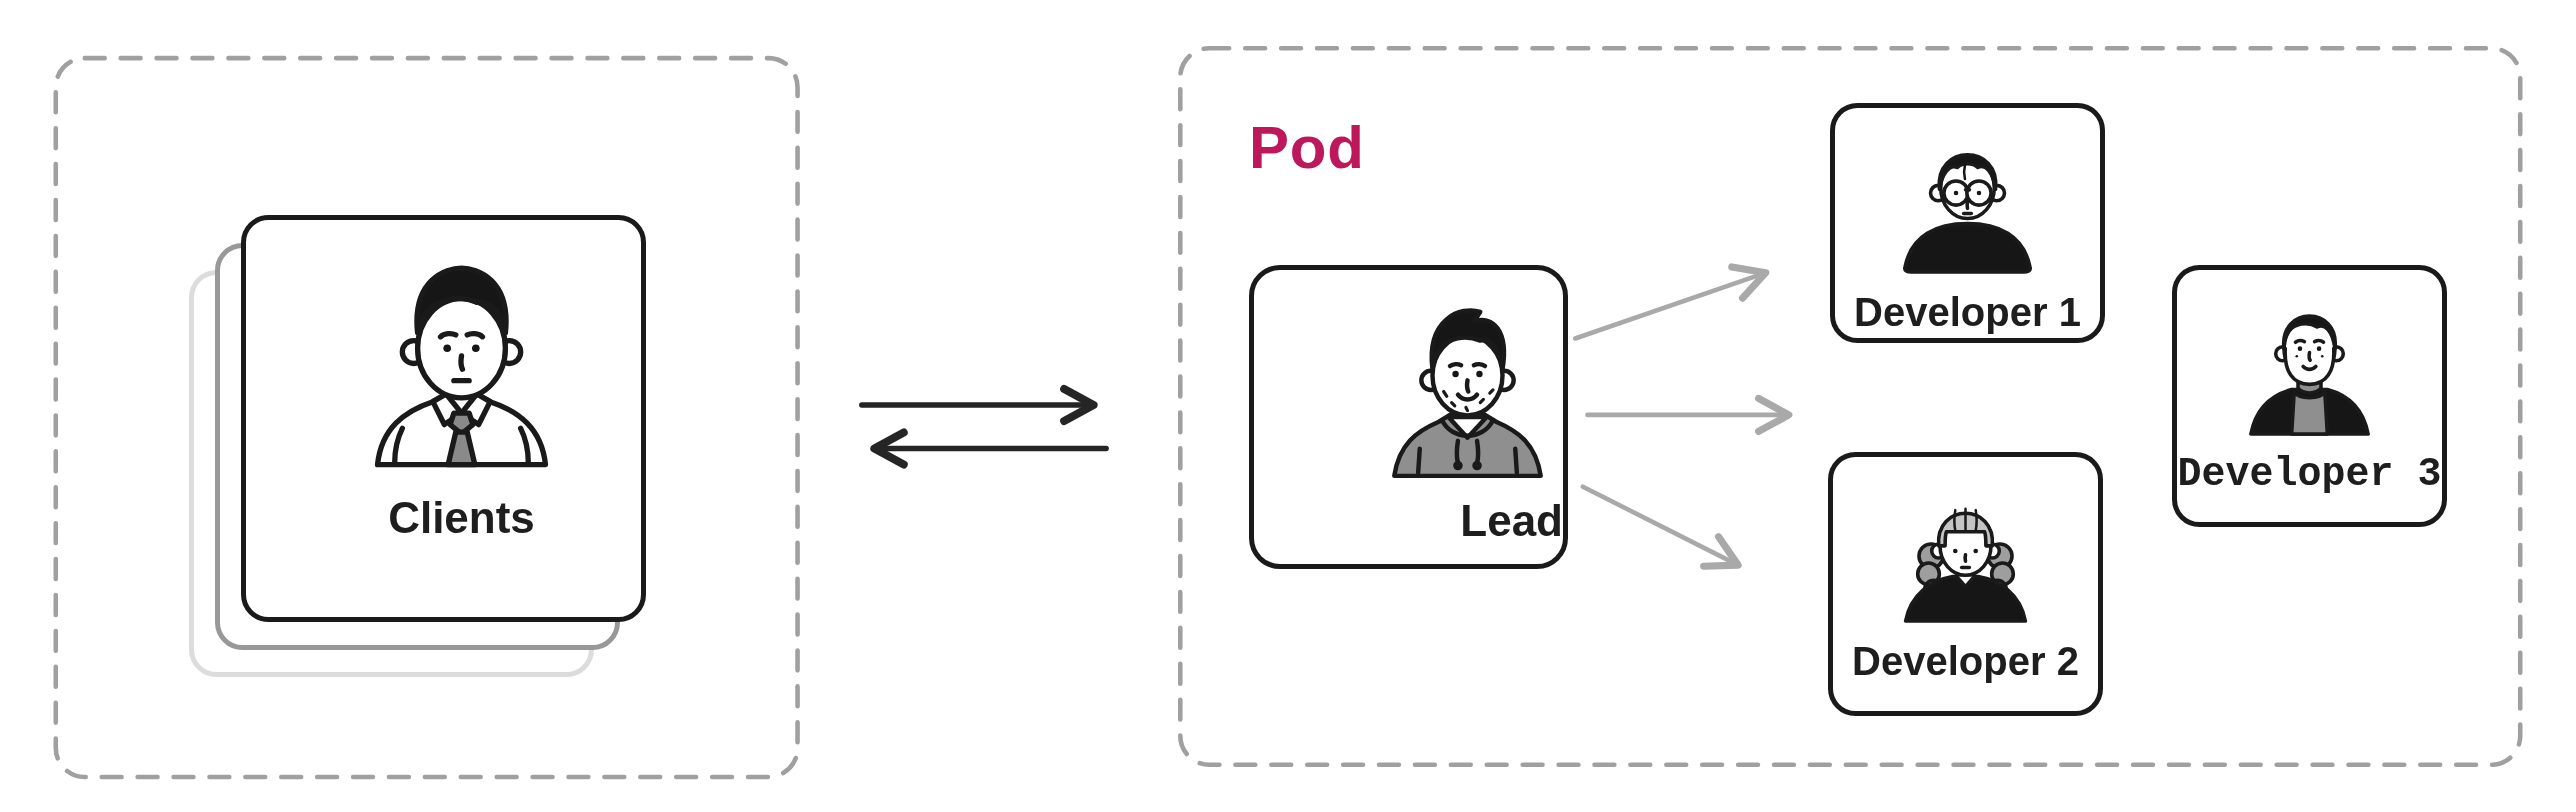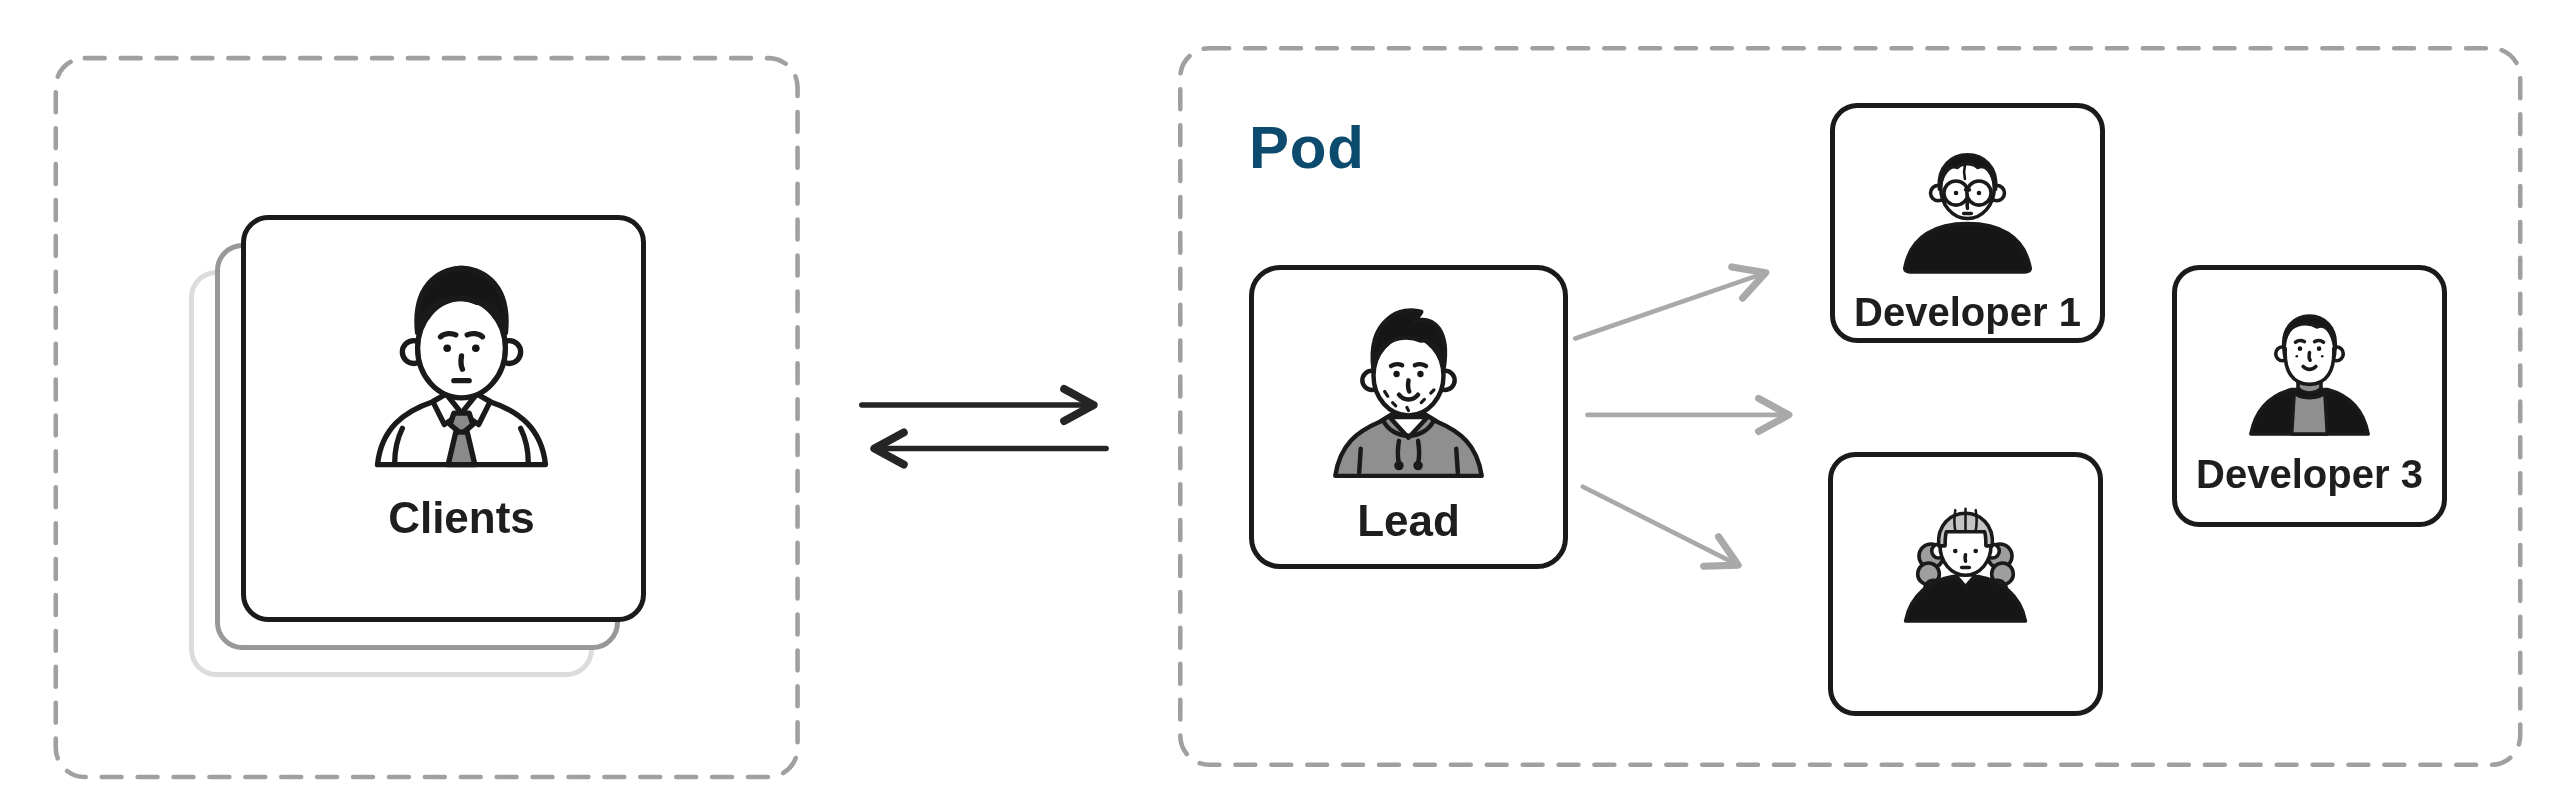--- a/index.html
+++ b/index.html
@@ -1,30 +1,30 @@
 <!DOCTYPE html>
 <html style="font-size:12.2px"><head>
 <meta charset="utf-8">
 <style>
   html,body{margin:0;padding:0;background:#fff;}
   body{width:2576px;height:813px;position:relative;overflow:hidden;
        font-family:"Liberation Sans",sans-serif;}
   #bg-layer{position:absolute;left:0;top:0;width:2576px;height:813px;z-index:0;}
-  .group-label{position:absolute;font-weight:700;color:#0c4a6e;z-index:3;}
+  .group-label{position:absolute;font-weight:700;color:#be185d;z-index:3;}
   #pod-label{left:1249px;top:113px;font-size:60px;letter-spacing:0.8px;}
   .card{position:absolute;background:#fff;border:5.3px solid #1a1a1a;border-radius:27.5px;
         box-sizing:border-box;display:flex;flex-direction:column;align-items:center;z-index:4;}
   .ghost{position:absolute;background:#fff;border-radius:27.5px;box-sizing:border-box;}
   #clients-ghost-3{left:189px;top:270px;width:405px;height:407px;border:5.3px solid #dcdcdc;z-index:1;}
   #clients-ghost-2{left:215px;top:243px;width:405px;height:407px;border:5.3px solid #989898;z-index:2;}
   #clients-card{left:241px;top:215px;width:405px;height:407px;padding-left:36px;}
-  #lead-card{left:1249px;top:265px;width:319px;height:304px;border-radius:31px;}
+  #lead-card{left:1249px;top:265px;width:319px;height:304px;border-radius:31px;align-items:flex-end;}
   #dev1-card{left:1830px;top:103px;width:275px;height:240px;}
   #dev2-card{left:1828px;top:452px;width:275px;height:264px;}
-  #dev3-card{left:2172px;top:265px;width:275px;height:262px;}
+  #dev3-card{left:2172px;top:265px;width:275px;height:262px;font-family:Liberation Mono, monospace;}
   .card-label{font-weight:700;color:#1e1e1e;}
   #clients-card .avatar{width:229px;height:229px;margin-top:29px;}
   #clients-card .card-label{font-size:44px;margin-top:15.3px;}
   #lead-card .avatar{width:191px;height:191px;margin-top:26px;}
   #lead-card .card-label{font-size:44px;margin-top:9.2px;}
   .dev-card .avatar{width:153px;height:153px;margin-top:20px;}
   .dev-card .card-label{font-size:40px;margin-top:9.2px;}
   .avatar{display:block;}
 </style>
 </head>
@@ -142,20 +142,21 @@
     <ellipse cx="60" cy="54" rx="20" ry="23" fill="#ffffff"></ellipse>
     <path d="M39 54 C36 20 84 20 81 54 L76 54 C76 49 76 46 75 43 L45 43 C44 46 44 49 44 54 Z" fill="#c4c4c4"></path>
     <path d="M52 26 C51 32 51 37 52 42" stroke-width="2"></path>
     <path d="M60 25 C60 31 60 36 60 42" stroke-width="2"></path>
     <path d="M68 26 C69 32 69 37 68 42" stroke-width="2"></path>
     <circle cx="52" cy="58" r="1.8" fill="#161616" stroke="none"></circle>
     <circle cx="68" cy="58" r="1.8" fill="#161616" stroke="none"></circle>
     <path d="M60 61 C59.5 63 59.5 64 60 66"></path>
     <path d="M57 71 L63 71"></path>
   </svg>
+  <div class="card-label">Developer 2</div>
 </div>
 
 <div class="card dev-card" id="dev3-card">
   <svg class="avatar" viewBox="0 0 120 120" xmlns="http://www.w3.org/2000/svg" fill="none" stroke="#1a1a1a" stroke-width="2.8" stroke-linecap="round" stroke-linejoin="round">
     <path d="M14 113 C18 92 31 82 46 78 L74 78 C89 82 102 92 106 113 Z" fill="#161616"></path>
     <path d="M48 80 C52 86 68 86 72 80 L74 113 L46 113 Z" fill="#8f8f8f"></path>
     <circle cx="39" cy="50" r="5.5" fill="#ffffff"></circle>
     <circle cx="81" cy="50" r="5.5" fill="#ffffff"></circle>
     <ellipse cx="60" cy="46" rx="20" ry="23" fill="#ffffff"></ellipse>
     <path d="M51 68 L69 68 L69 77 C65 82 55 82 51 77 Z" fill="#8f8f8f"></path>

